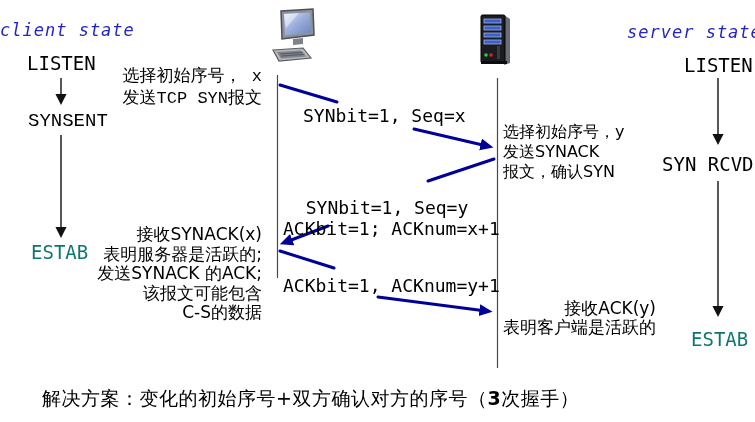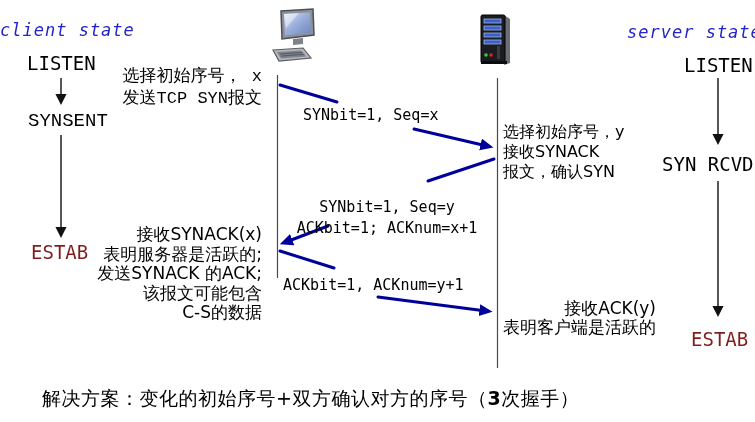--- a/index.html
+++ b/index.html
@@ -7,22 +7,22 @@
     position:relative;width:755px;height:422px;background:#ffffff;overflow:hidden;
     font-family:"DejaVu Sans Mono","Liberation Mono",monospace;color:#000;
   }
   .abs{position:absolute;}
   .cjk{font-family:"DejaVu Sans","Liberation Sans",sans-serif;}
   .state-title{
     font-family:"DejaVu Sans Mono","Liberation Mono",monospace;
     font-style:italic;font-size:17px;letter-spacing:1px;color:#2323cb;white-space:nowrap;
   }
   .state-name{font-size:19px;white-space:nowrap;letter-spacing:0;}
-  .estab{color:#7f1d1d;}
-  .msg-label{font-size:15px;white-space:nowrap;line-height:21px;}
+  .estab{color:#0f766e;}
+  .msg-label{font-size:18px;white-space:nowrap;line-height:21px;}
   .ann{font-size:17px;line-height:19.5px;white-space:nowrap;}
   .ann.rt{text-align:right;}
   .ann-a{line-height:22px;}
   .ann-b{font-size:16px;line-height:20px;}
   .summary{font-size:19px;white-space:nowrap;letter-spacing:0.5px;}
   .summary b{font-weight:bold;}
   svg{display:block;}
 </style>
 </head>
 <body>
@@ -111,21 +111,21 @@
   </div>
   <div class="abs msg-label" style="left:283px;top:275px;">ACKbit=1, ACKnum=y+1</div>
 
   <div class="abs ann ann-a cjk rt" style="right:493px;top:66px;font-family:Liberation Mono, monospace;">
     <div>选择初始序号， x</div>
     <div>发送TCP SYN报文</div>
   </div>
 
   <div class="abs ann ann-b cjk" style="left:503px;top:122px;">
     <div>选择初始序号，y</div>
-    <div>接收SYNACK</div>
+    <div>发送SYNACK</div>
     <div>报文，确认SYN</div>
   </div>
 
   <div class="abs ann cjk rt" style="right:493px;top:225px;">
     <div>接收SYNACK(x)</div>
     <div>表明服务器是活跃的;</div>
     <div>发送SYNACK 的ACK;</div>
     <div>该报文可能包含</div>
     <div>C-S的数据</div>
   </div>

